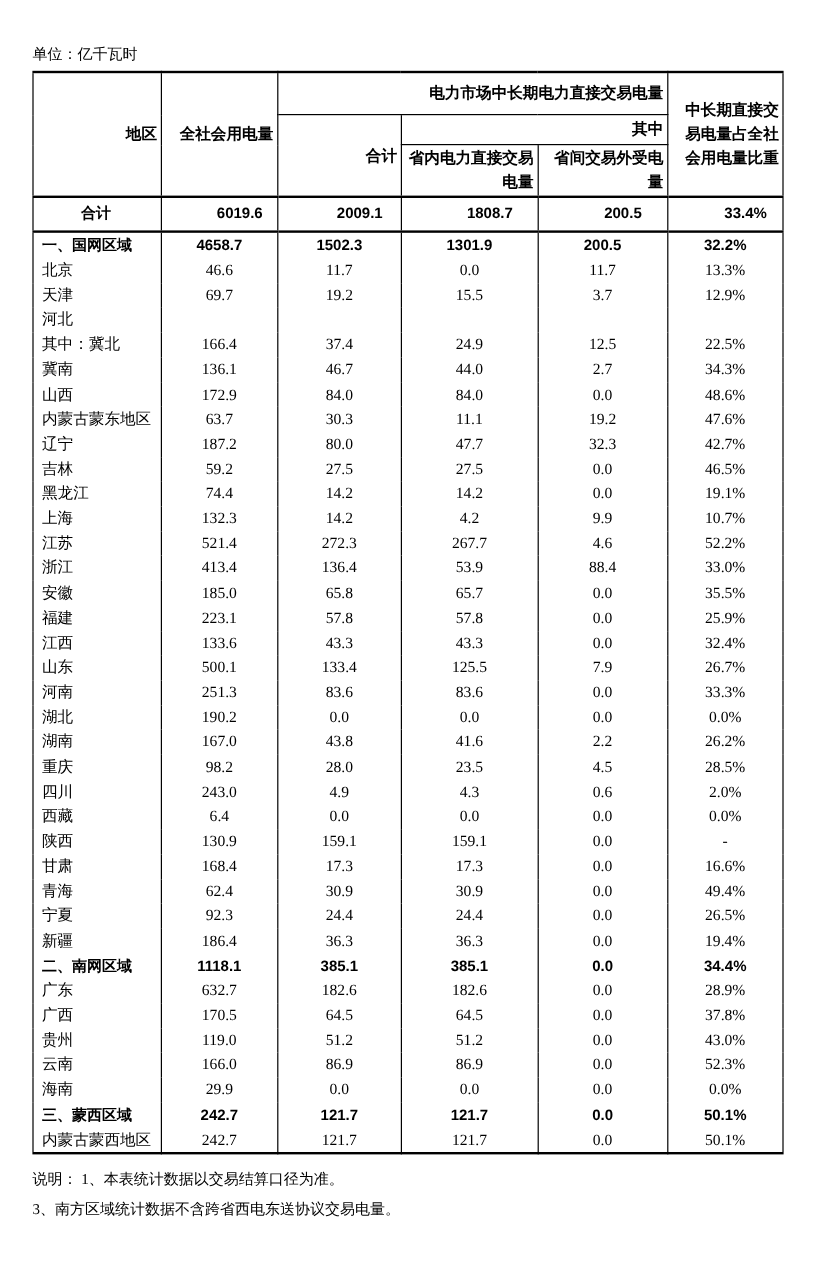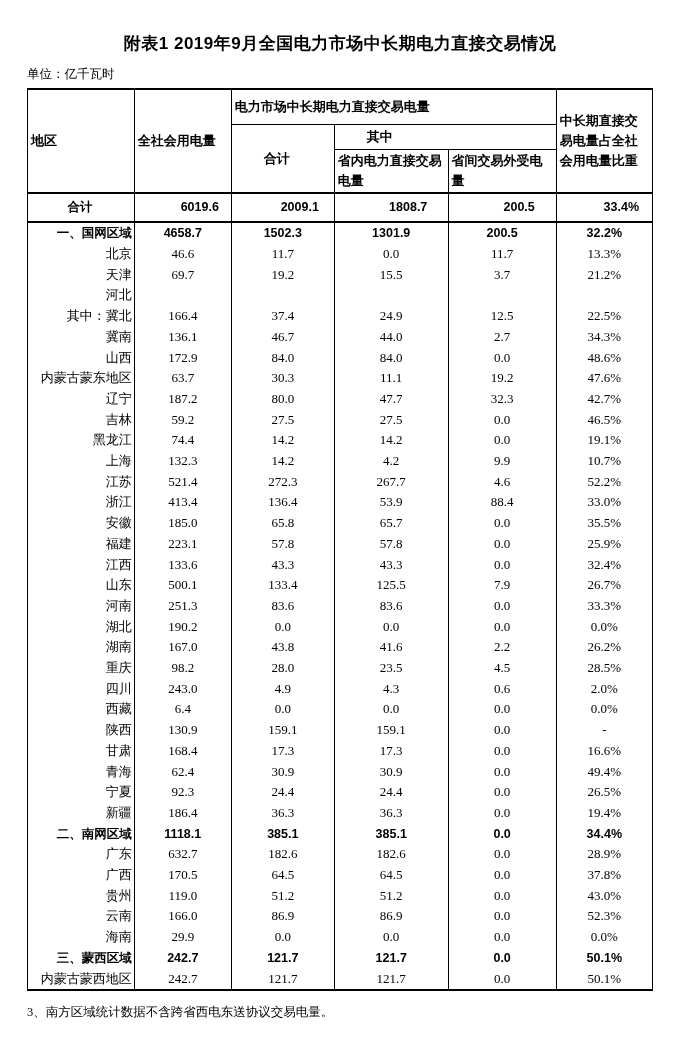--- a/index.html
+++ b/index.html
@@ -20,53 +20,52 @@
   }
   table{
     width:100%;border-collapse:collapse;table-layout:fixed;
     border-top:2px solid #000;border-bottom:2px solid #000;
     border-left:1px solid #000;border-right:1px solid #000;
   }
   th{
     border:1px solid #000;
     font-family:"Liberation Sans","DejaVu Sans",sans-serif;
     font-weight:bold;font-size:13px;line-height:1.55;
-    padding:1px 3px;text-align:left;vertical-align:middle;
+    padding:1px 3px;text-align:right;vertical-align:middle;
   }
   thead tr.h-row1 th{height:32px;}
   thead tr.h-row2 th{height:22px;padding-left:32px;}
   thead tr.h-row3 th{height:40px;}
   thead{border-bottom:2px solid #000;}
   td{
     border-left:1px solid #000;border-right:1px solid #000;
     border-top:none;border-bottom:none;
     font-size:13px;height:20.7px;line-height:20.7px;
     text-align:center;padding:0 2px;overflow:hidden;white-space:nowrap;
   }
-  td.region{text-align:right;padding-left:7px;}
+  td.region{text-align:left;padding-left:7px;}
   tr.total-row td{
     border-top:2px solid #000;border-bottom:2px solid #000;
     font-weight:bold;height:27px;line-height:27px;
   }
   tr.total-row td.region{text-align:center;padding-left:0;}
   tr.bold-row td{font-weight:bold;
     font-family:"Liberation Sans","DejaVu Sans",sans-serif;font-size:12.5px;}
   tr.total-row td{
     font-family:"Liberation Sans","DejaVu Sans",sans-serif;font-size:12.5px;padding-left:36px;}
   .notes{
     margin-top:9px;font-size:12.5px;line-height:25px;
   }
   .note-line{white-space:nowrap;}
 </style>
 </head>
 <body>
 
 <div class="page">
 
-  <div class="title">附表1  2019年9月全国电力市场中长期电力直接交易情况</div>
 
   <div class="unit">单位：亿千瓦时</div>
 
   <table>
     <colgroup>
       <col style="width:17.1%">
       <col style="width:15.5%">
       <col style="width:16.5%">
       <col style="width:18.2%">
       <col style="width:17.3%">
@@ -112,21 +111,21 @@
           <td>0.0</td>
           <td>11.7</td>
           <td>13.3%</td>
         </tr>
         <tr>
           <td class="region">天津</td>
           <td>69.7</td>
           <td>19.2</td>
           <td>15.5</td>
           <td>3.7</td>
-          <td>21.2%</td>
+          <td>12.9%</td>
         </tr>
         <tr>
           <td class="region">河北</td>
           <td></td>
           <td></td>
           <td></td>
           <td></td>
           <td></td>
         </tr>
         <tr>
@@ -390,16 +389,17 @@
           <td>242.7</td>
           <td>121.7</td>
           <td>121.7</td>
           <td>0.0</td>
           <td>50.1%</td>
         </tr>
       </tbody>
   </table>
 
   <div class="notes" id="notes">
+      <div class="note-line">说明：  1、本表统计数据以交易结算口径为准。</div>
       <div class="note-line">3、南方区域统计数据不含跨省西电东送协议交易电量。</div>
     </div>
 
 </div>
 
 </body></html>

